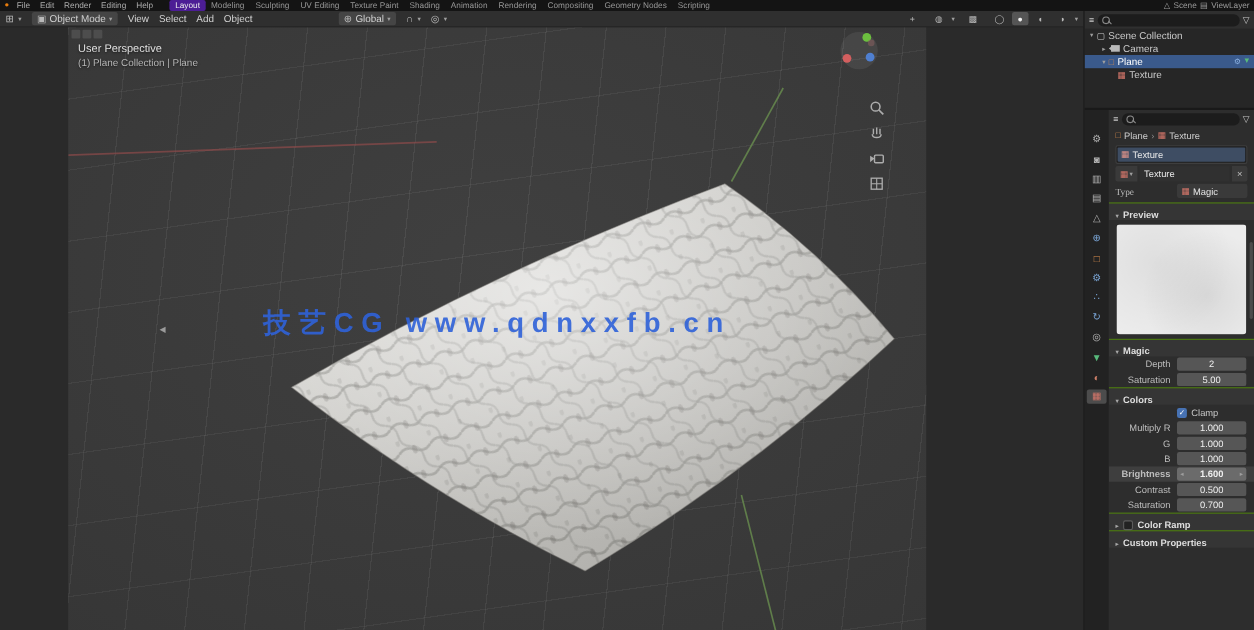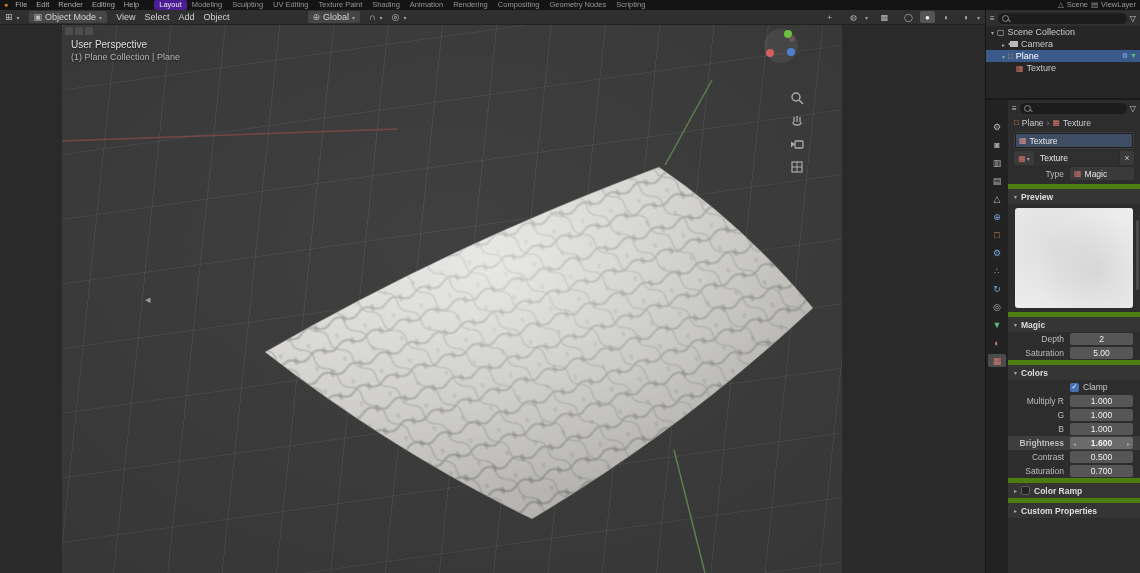--- a/index.html
+++ b/index.html
@@ -89,24 +89,24 @@
   .crumbs{height:13px;display:flex;align-items:center;gap:3px;padding:0 6px;color:#cdcdcd;}
   .crumb-ic{font-size:8px;}
   .csep{color:#8f8f8f;}
   .slots{margin:3px 6px 2px;background:#1f1f1f;border:1px solid #3e3e3e;border-radius:2px;padding:1px;}
   .slotrow{height:13px;background:#3e4d63;color:#e9e9e9;display:flex;align-items:center;gap:3px;padding:0 3px;border-radius:1px;}
   .idrow{margin:2px 6px;display:flex;gap:2px;height:14px;}
   .idbrowse{width:20px;background:#3a3a3a;border-radius:2px 0 0 2px;display:flex;align-items:center;justify-content:center;gap:1px;}
   .idname{flex:1;background:#303030;display:flex;align-items:center;padding:0 4px;color:#e8e8e8;}
   .idx{width:14px;background:#3a3a3a;border-radius:0 2px 2px 0;display:flex;align-items:center;justify-content:center;color:#c2c2c2;}
   .typerow{margin:2px 6px 4px;display:flex;align-items:center;height:13px;}
-  .tlabel{width:50px;text-align:right;padding-right:6px;color:#bdbdbd;flex:none;}
+  .tlabel{width:50px;padding-right:6px;color:#bdbdbd;flex:none;font-family:Liberation Serif, serif;}
   .tvalue{flex:1;background:#3a3a3a;border-radius:2px;height:13px;display:flex;align-items:center;gap:3px;padding:0 4px;color:#e6e6e6;}
 
-  .panelh{height:15px;background:#353535;border-top:5px solid #4d7c0f;display:flex;align-items:center;gap:4px;
+  .panelh{height:15px;background:#353535;border-top:1px solid #4d7c0f;display:flex;align-items:flex-end;gap:4px;
           padding:0 6px;color:#dedede;font-weight:bold;font-size:8.5px;}
   .pc{font-size:6px;color:#a8a8a8;font-weight:normal;}
   .preview{margin:4px 7px;height:100px;border-radius:3px;background:
       radial-gradient(60% 70% at 30% 35%, rgba(0,0,0,0.06), transparent),
       radial-gradient(50% 60% at 70% 65%, rgba(0,0,0,0.08), transparent),
       #ececec;}
   .prow{display:flex;align-items:center;height:14px;padding-right:7px;}
   .prlabel{width:56px;text-align:right;padding-right:6px;color:#bdbdbd;flex:none;}
   .prfield{flex:1;height:12px;background:#565656;border-radius:2px;display:flex;align-items:center;
            justify-content:center;color:#f0f0f0;}
@@ -239,20 +239,21 @@
 
     <div class="mini-icons">
       <span></span>
       <span></span>
       <span></span>
     </div>
 
     <div class="vp-label1">User Perspective</div>
     <div class="vp-label2">(1) Plane Collection | Plane</div>
 
+    <div class="watermark">技艺CG www.qdnxxfb.cn</div>
 
     <div class="collapse">◂</div>
 
     <div class="gizmo">
       <span class="gdot gy"></span>
       <span class="gdot gx"></span>
       <span class="gdot gz"></span>
       <span class="gdot gneg"></span>
     </div>
 

